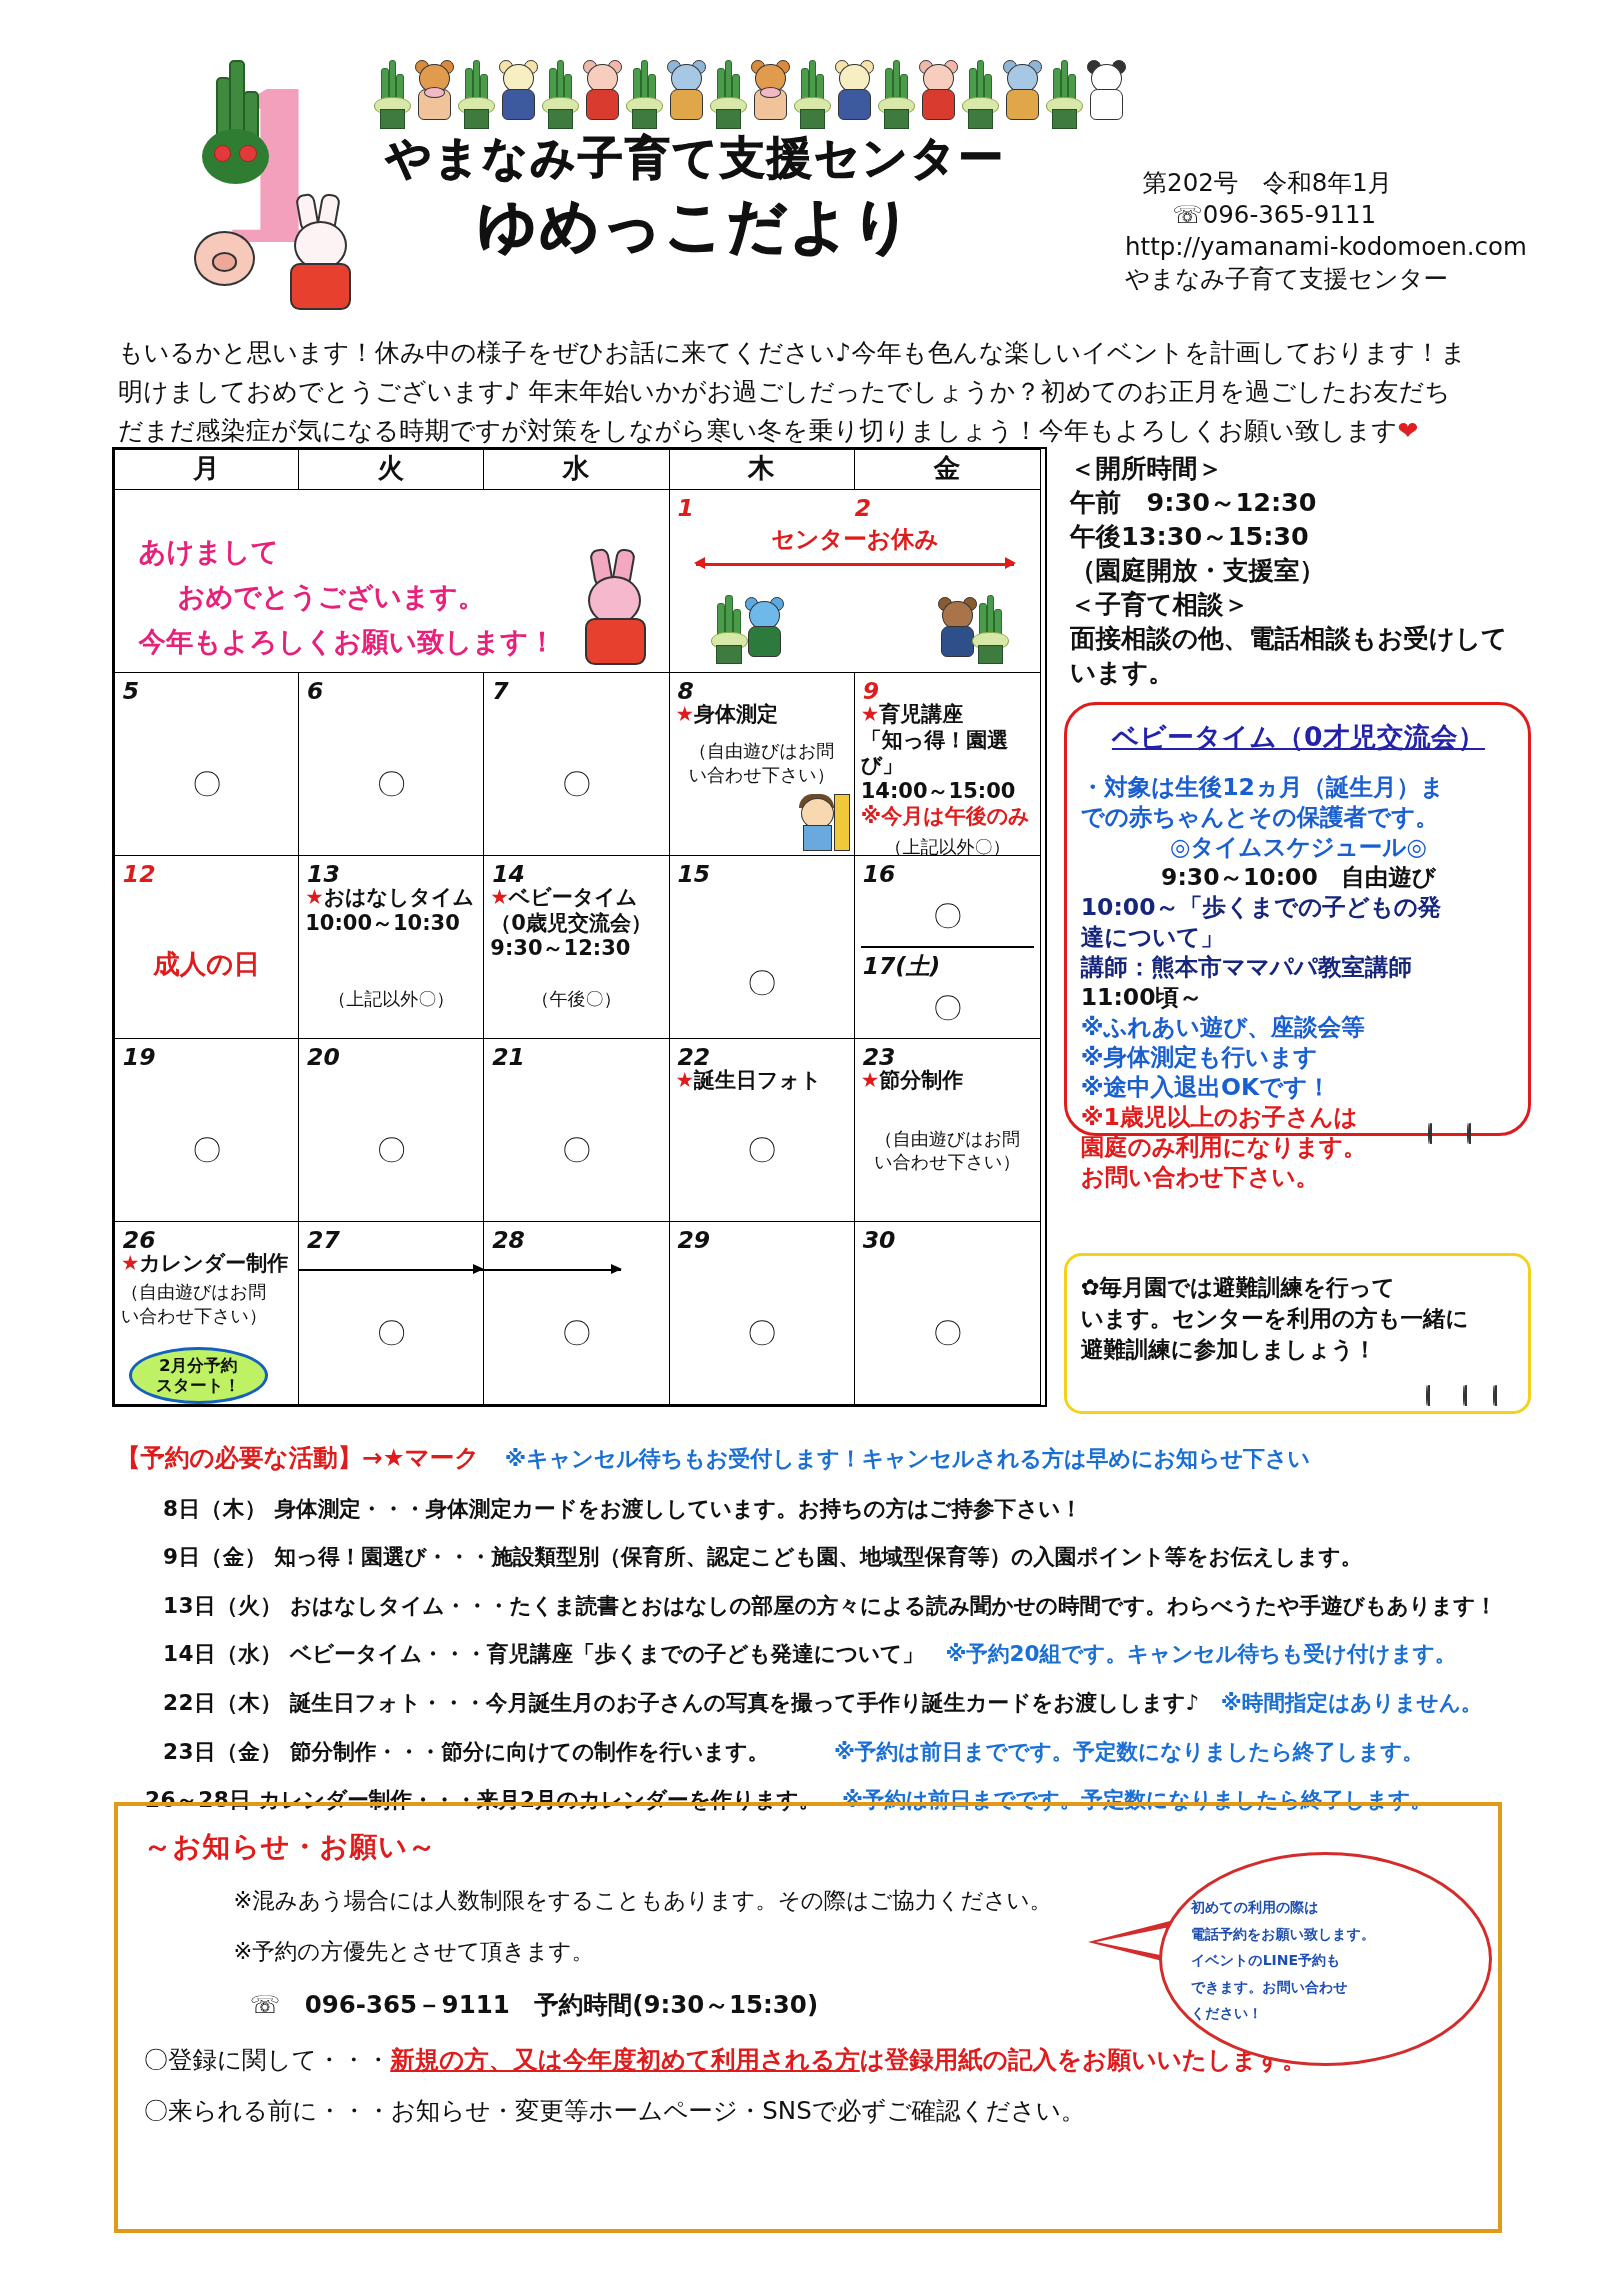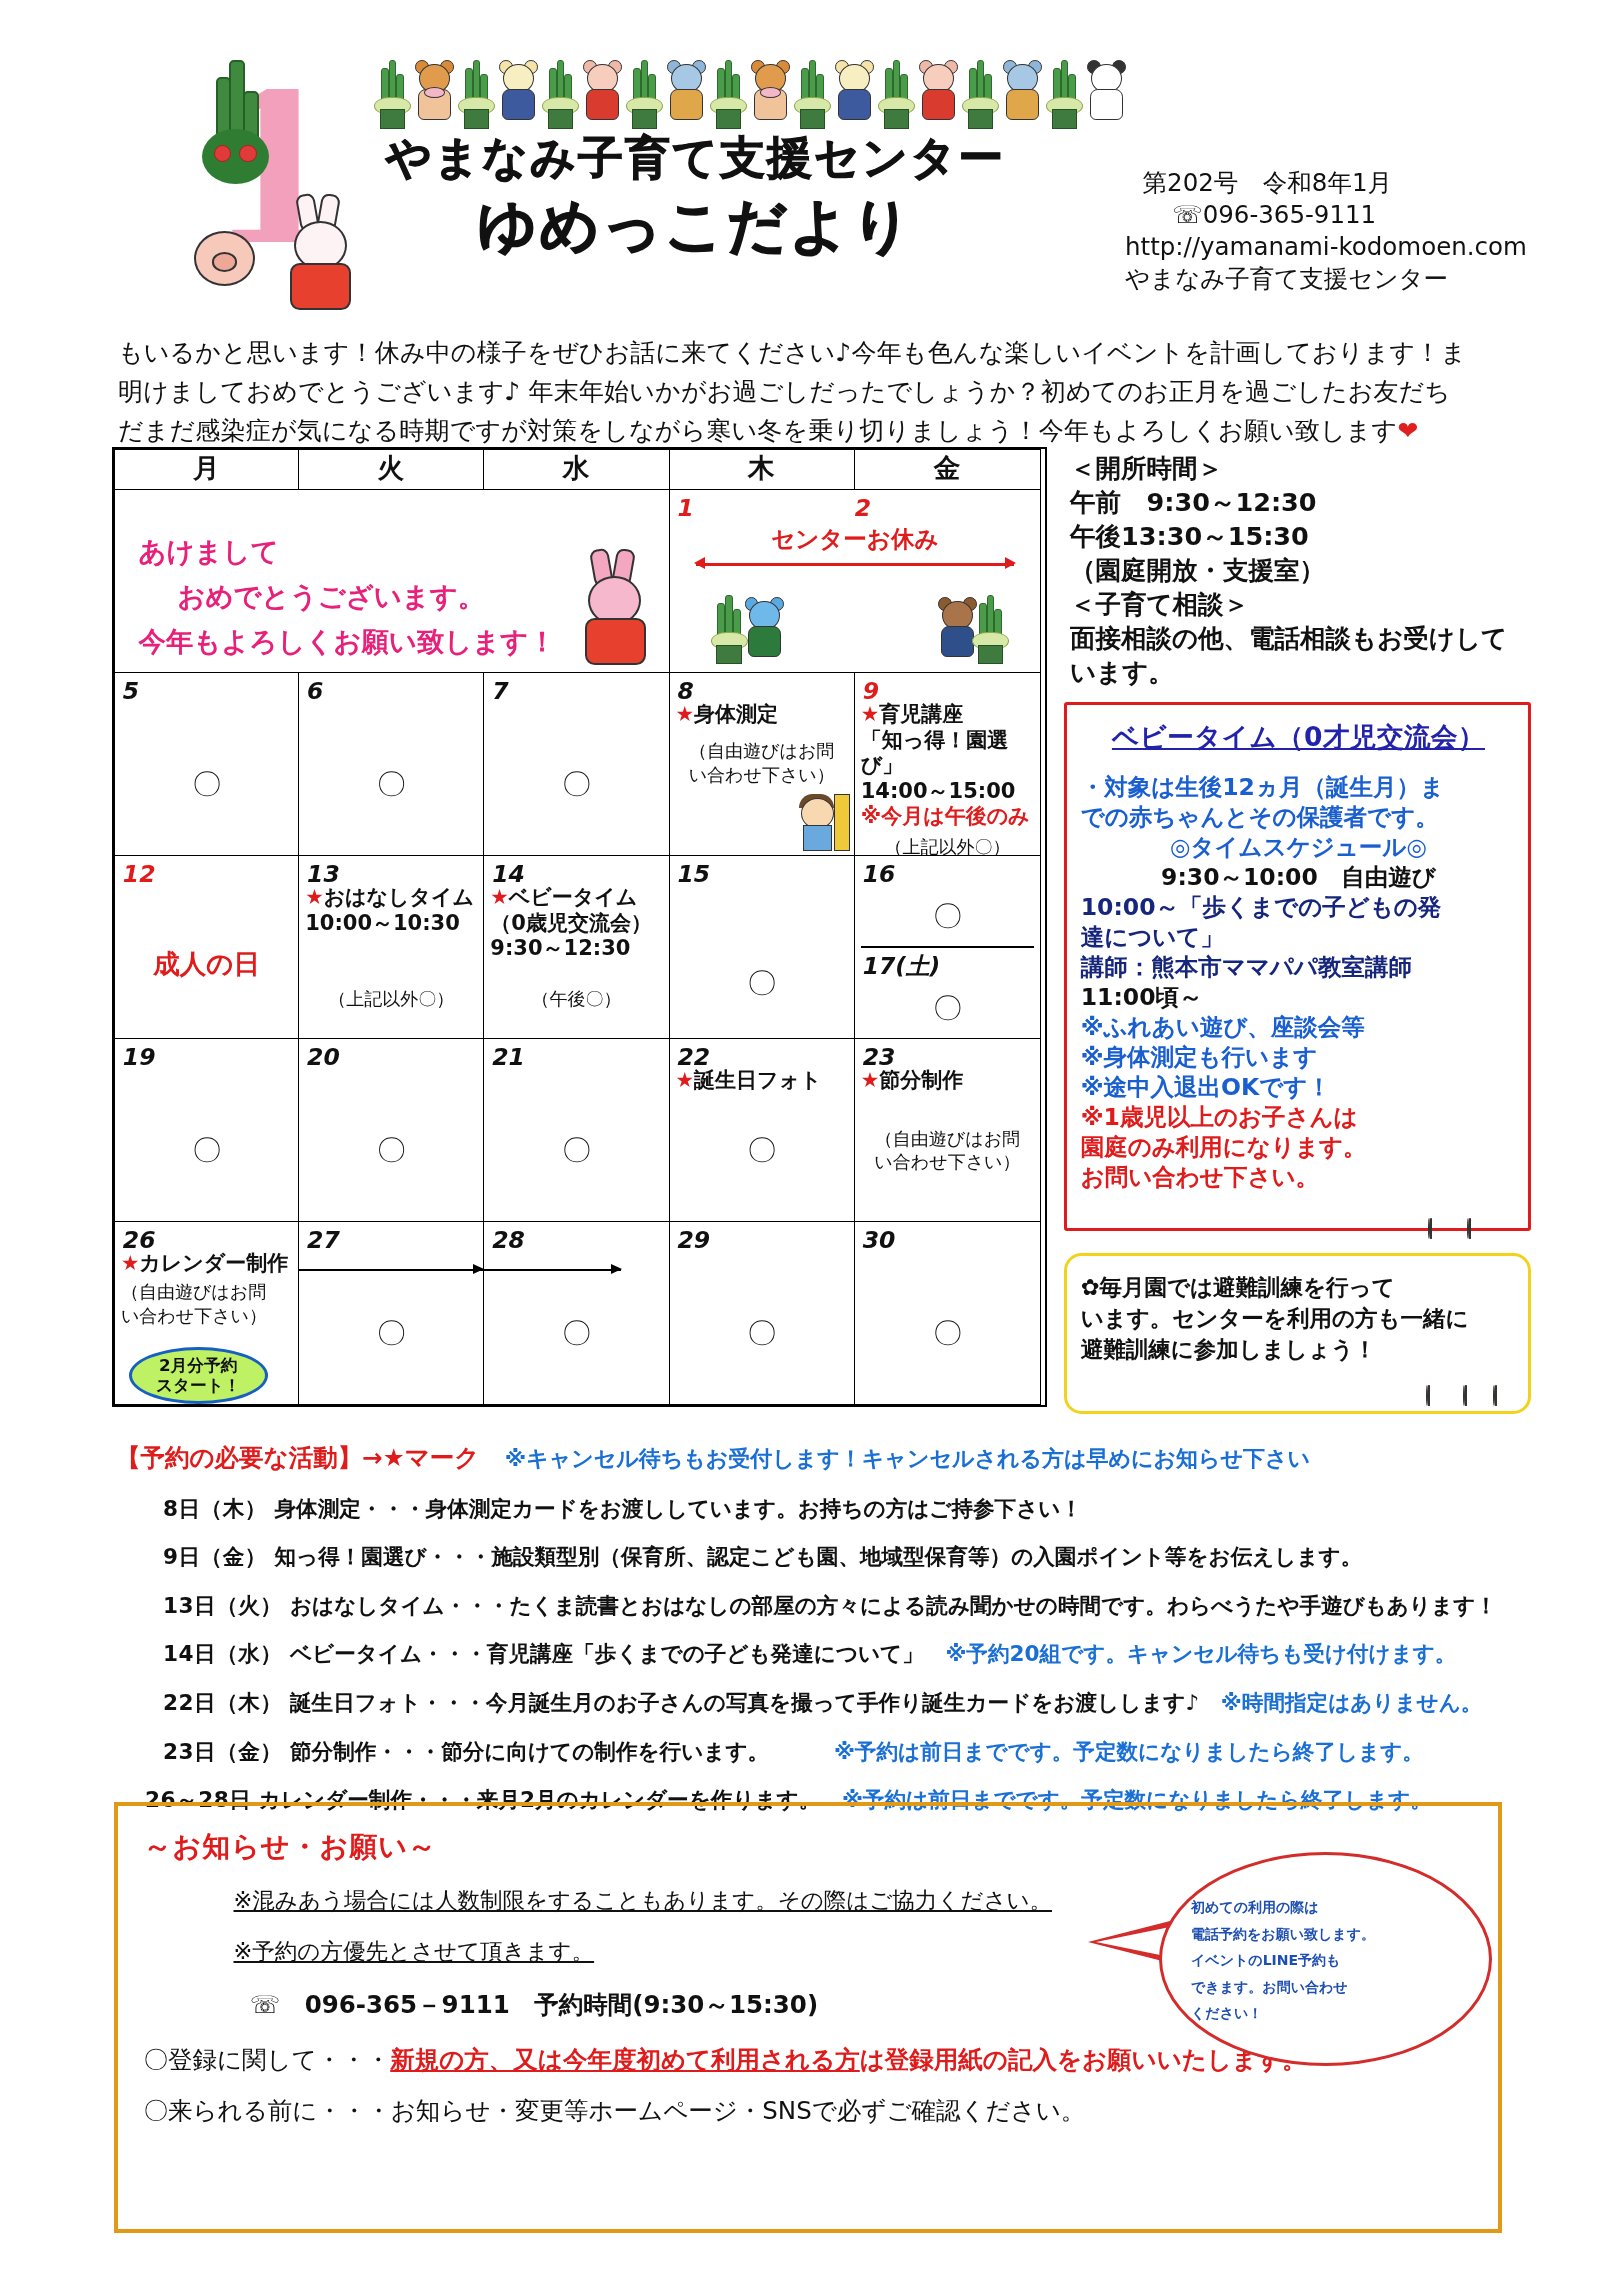--- a/index.html
+++ b/index.html
@@ -83,21 +83,21 @@
   .badge{position:absolute;left:13.7px;top:125px;width:133px;height:51px;border-radius:50%;background:#bef264;border:3.9px solid #1560c0;display:flex;align-items:center;justify-content:center;text-align:center;}
   .badge span{font-size:16.7px;font-weight:bold;color:#111;line-height:19.6px;}
   .kid{position:absolute;right:9.8px;bottom:3.9px;width:55px;height:63px;}
   .kid .kh{position:absolute;left:11.8px;top:9.8px;width:31px;height:29px;border-radius:50%;background:#f7d8b0;border:1.6px solid #333;}
   .kid .hair{position:absolute;left:9.8px;top:5.9px;width:35px;height:13.7px;border-radius:13.7px 13.7px 0 0;background:#6b4a2a;}
   .kid .kb{position:absolute;left:13.7px;top:37px;width:27.4px;height:23.5px;background:#6aa9dd;border:1.6px solid #333;}
   .scale{position:absolute;right:3.9px;bottom:3.9px;width:13.7px;height:55px;background:#f0c93a;border:1.6px solid #333;}
 
   
   .hours{position:absolute;left:1070px;top:451px;width:470px;font-size:25.5px;line-height:34px;font-weight:bold;color:#111;}
-  .babybox{position:absolute;left:1064px;top:702px;width:467px;height:529px;border:3.9px solid #e01b1b;border-radius:3px;box-sizing:border-box;padding:13.7px 11.8px 0 13.7px;}
+  .babybox{position:absolute;left:1064px;top:702px;width:467px;height:434px;border:3.9px solid #e01b1b;border-radius:32px;box-sizing:border-box;padding:13.7px 11.8px 0 13.7px;}
   .bb-title{text-align:center;font-size:26.5px;font-weight:bold;color:#2222aa;text-decoration:underline;letter-spacing:0.5px;margin-bottom:17.6px;}
   .bb-l{font-size:23.5px;line-height:30px;font-weight:bold;color:#1a5fd0;}
   .bb-l.navy{color:#16267c;}
   .bb-l.black{color:#111;font-weight:bold;}
   .bb-l.red{color:#e01b1b;}
   .bb-center{text-align:center;}
   .evacbox{position:absolute;left:1064px;top:1253px;width:467px;height:161px;border:3.9px solid #f2d21a;border-radius:17.6px;box-sizing:border-box;padding:15.7px 13.7px;}
   .ev-l{font-size:22.5px;line-height:31px;font-weight:bold;color:#111;}
   .people{position:absolute;right:9.8px;bottom:5.9px;width:98px;height:57px;}
   .pp{position:absolute;bottom:0;width:25.5px;}
@@ -111,21 +111,21 @@
   .act-head .p2{color:#1a6fd4;font-size:22px;padding-left:25.5px;}
   .act-row{margin-top:19.6px;font-size:21.6px;font-weight:bold;color:#111;padding-left:47px;white-space:nowrap;}
   .act-row .day{letter-spacing:0.5px;}
   .act-row .blue{color:#1a6fd4;}
 
   
   .notice{position:absolute;left:114px;top:1802px;width:1388px;height:431px;border:4.9px solid #e09a18;box-sizing:border-box;padding:21.6px 25.5px;}
   .nt-title{font-size:28px;font-weight:bold;color:#e01b1b;letter-spacing:1px;}
   .nt-l1{margin-top:19.6px;font-size:24.5px;font-weight:bold;color:#111;}
   .nt-l1 .r{color:#e01b1b;}
-  .nt-sub{margin-top:19.6px;margin-left:90px;font-size:22.5px;color:#111;text-decoration:underline;}
+  .nt-sub{margin-top:19.6px;margin-left:90px;font-size:22.5px;color:#111;}
   .nt-tel{margin-top:21.6px;margin-left:106px;font-size:24.5px;font-weight:bold;color:#111;}
   .nt-l2{margin-top:21.6px;font-size:24.5px;color:#111;}
   .nt-l2 .ru{color:#e01b1b;font-weight:bold;text-decoration:underline;}
   .nt-l2 .r{color:#e01b1b;font-weight:bold;}
   .nt-l3{margin-top:17.6px;font-size:24.5px;color:#111;}
   .bubble{position:absolute;left:1159px;top:1852px;width:333px;height:214px;border:3.9px solid #d42b2b;border-radius:50%;box-sizing:border-box;padding:39px 25.5px 0 29px;background:#fff;}
   .bubble p{margin:0;font-size:14px;line-height:26.5px;font-weight:bold;color:#1e4fb0;}
   .tail{position:absolute;left:1088px;top:1921px;width:0;height:0;border-style:solid;border-width:21.6px 82px 21.6px 0;border-color:transparent #d42b2b transparent transparent;}
   .tail2{position:absolute;left:1096px;top:1927px;width:0;height:0;border-style:solid;border-width:15.7px 74px 15.7px 0;border-color:transparent #fff transparent transparent;}
 </style>

